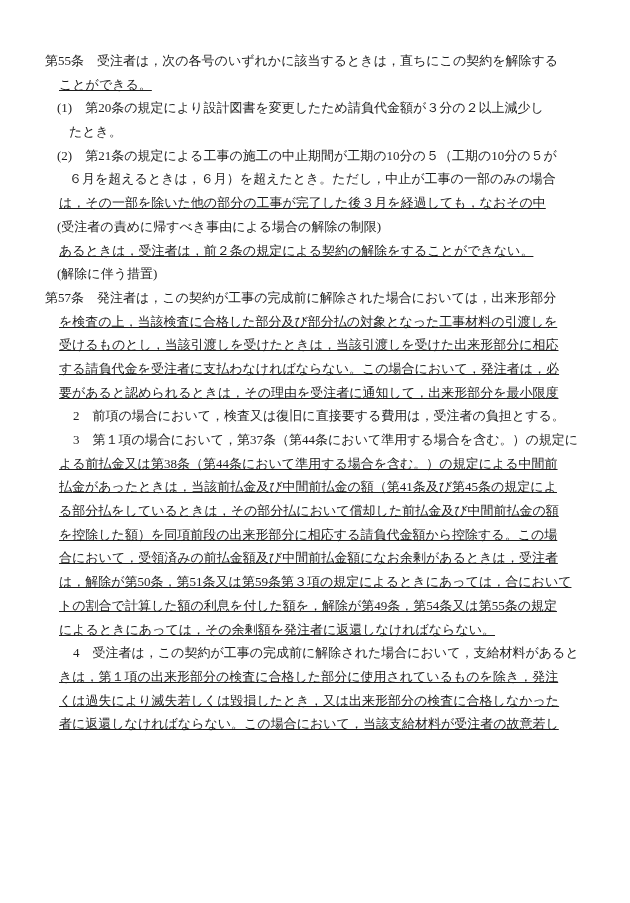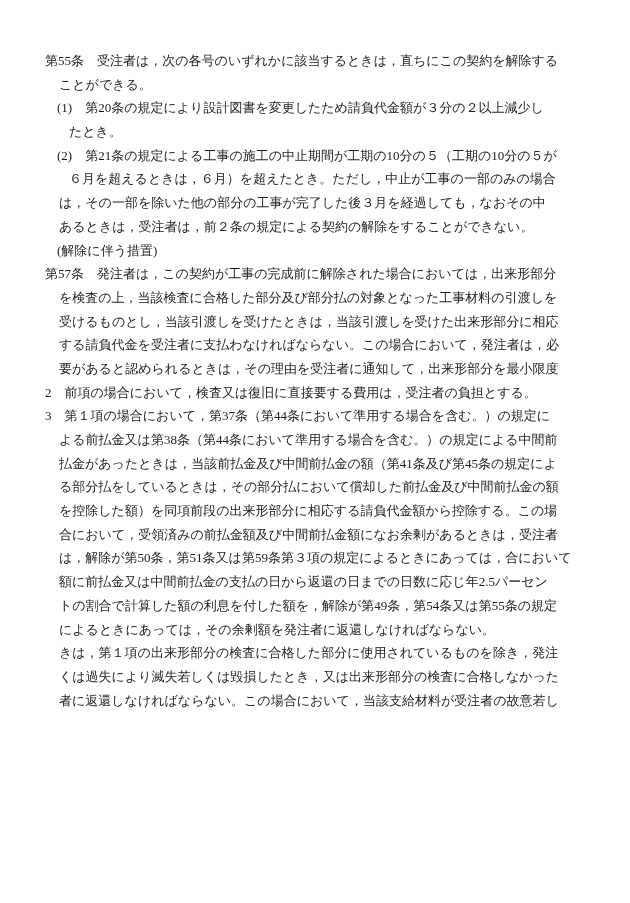--- a/index.html
+++ b/index.html
@@ -25,53 +25,54 @@
   .line {
     white-space: pre;
     font-size: 13px;
     line-height: 23.7px;
     height: 23.7px;
     letter-spacing: 0px;
     overflow: visible;
   }
   
   .ind-art  { padding-left: 0; }
-  .ind-para { padding-left: 0; }
-  .ind-c1   { padding-left: 14px; }
+  .ind-para { padding-left: 0; margin-left: 28px; }
+  .ind-c1   { padding-left: 14px; text-decoration: underline; }
   .ind-item { padding-left: 12px; }
   .ind-head { padding-left: 12px; }
   .ind-ic   { padding-left: 24px; }
 </style>
 </head>
 <body>
 
 <div class="page">
   <div class="doc-lines" id="doc-lines">
       <div class="line ind-art">第55条　受注者は，次の各号のいずれかに該当するときは，直ちにこの契約を解除する</div>
       <div class="line ind-c1">ことができる。</div>
       <div class="line ind-item">(1)　第20条の規定により設計図書を変更したため請負代金額が３分の２以上減少し</div>
       <div class="line ind-ic">たとき。</div>
       <div class="line ind-item">(2)　第21条の規定による工事の施工の中止期間が工期の10分の５（工期の10分の５が</div>
       <div class="line ind-ic">６月を超えるときは，６月）を超えたとき。ただし，中止が工事の一部のみの場合</div>
       <div class="line ind-c1">は，その一部を除いた他の部分の工事が完了した後３月を経過しても，なおその中</div>
+      <div class="line ind-head">(受注者の責めに帰すべき事由による場合の解除の制限)</div>
       <div class="line ind-c1">あるときは，受注者は，前２条の規定による契約の解除をすることができない。</div>
       <div class="line ind-head">(解除に伴う措置)</div>
       <div class="line ind-art">第57条　発注者は，この契約が工事の完成前に解除された場合においては，出来形部分</div>
       <div class="line ind-c1">を検査の上，当該検査に合格した部分及び部分払の対象となった工事材料の引渡しを</div>
       <div class="line ind-c1">受けるものとし，当該引渡しを受けたときは，当該引渡しを受けた出来形部分に相応</div>
       <div class="line ind-c1">する請負代金を受注者に支払わなければならない。この場合において，発注者は，必</div>
       <div class="line ind-c1">要があると認められるときは，その理由を受注者に通知して，出来形部分を最小限度</div>
       <div class="line ind-para">2　前項の場合において，検査又は復旧に直接要する費用は，受注者の負担とする。</div>
       <div class="line ind-para">3　第１項の場合において，第37条（第44条において準用する場合を含む。）の規定に</div>
       <div class="line ind-c1">よる前払金又は第38条（第44条において準用する場合を含む。）の規定による中間前</div>
       <div class="line ind-c1">払金があったときは，当該前払金及び中間前払金の額（第41条及び第45条の規定によ</div>
       <div class="line ind-c1">る部分払をしているときは，その部分払において償却した前払金及び中間前払金の額</div>
       <div class="line ind-c1">を控除した額）を同項前段の出来形部分に相応する請負代金額から控除する。この場</div>
       <div class="line ind-c1">合において，受領済みの前払金額及び中間前払金額になお余剰があるときは，受注者</div>
       <div class="line ind-c1">は，解除が第50条，第51条又は第59条第３項の規定によるときにあっては，合において</div>
-      <div class="line ind-c1">額に前払金又は中間前払金の支払の日から返還の日までの日数に応じ年2.5パーセン</div>
       <div class="line ind-c1">トの割合で計算した額の利息を付した額を，解除が第49条，第54条又は第55条の規定</div>
       <div class="line ind-c1">によるときにあっては，その余剰額を発注者に返還しなければならない。</div>
+      <div class="line ind-para">4　受注者は，この契約が工事の完成前に解除された場合において，支給材料があると</div>
       <div class="line ind-c1">きは，第１項の出来形部分の検査に合格した部分に使用されているものを除き，発注</div>
       <div class="line ind-c1">くは過失により滅失若しくは毀損したとき，又は出来形部分の検査に合格しなかった</div>
       <div class="line ind-c1">者に返還しなければならない。この場合において，当該支給材料が受注者の故意若し</div>
     </div>
 </div>
 
 </body></html>

